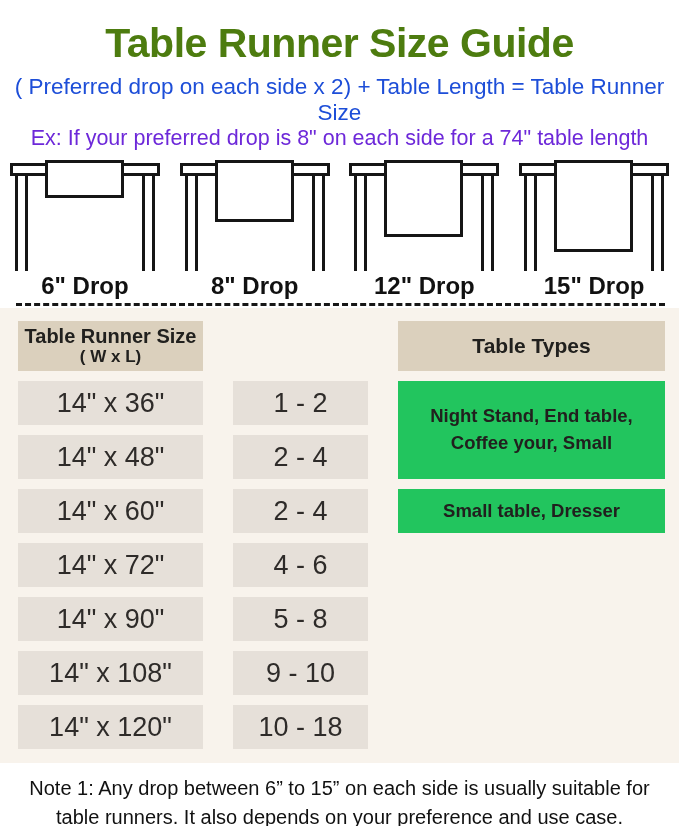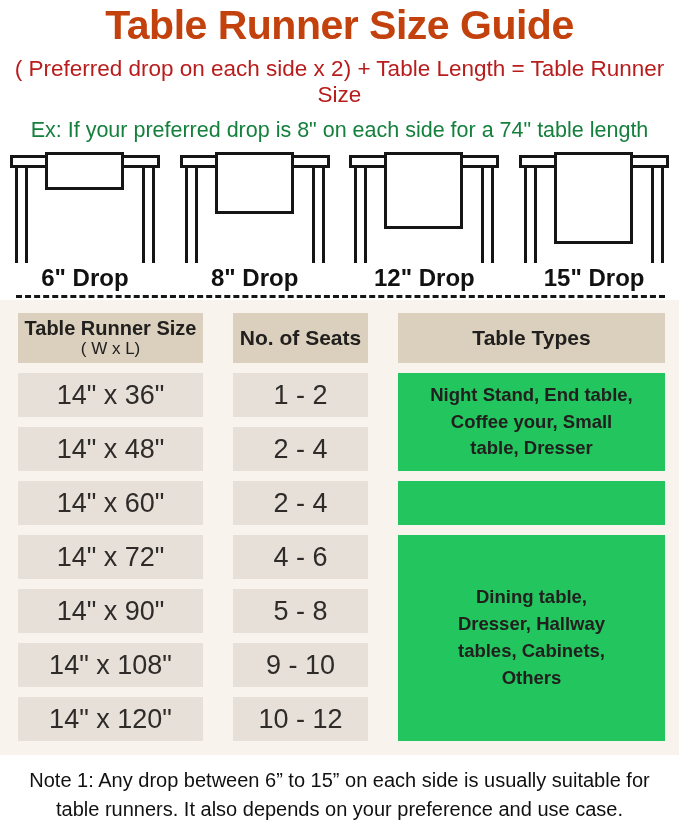--- a/index.html
+++ b/index.html
@@ -3,25 +3,25 @@
 <meta charset="utf-8">
 <style>
   * { margin:0; padding:0; box-sizing:border-box; }
   html,body { background:#fff; }
   .page {
     position:relative; width:679px; height:826px; background:#ffffff;
     font-family:"Liberation Sans","DejaVu Sans",sans-serif; color:#1d1b1a;
     overflow:hidden;
   }
   .page-title {
-    padding-top:2px; text-align:center; font-size:41px; font-weight:700;
-    letter-spacing:-0.5px; color:#c2410c;
+    padding-top:20px; text-align:center; font-size:41px; font-weight:700;
+    letter-spacing:-0.5px; color:#4d7c0f;
   }
-  .formula-line { margin-top:7px; text-align:center; font-size:22.5px; color:#b91c1c; }
-  .example-line { margin-top:10px; text-align:center; font-size:21.5px; color:#15803d; }
+  .formula-line { margin-top:7px; text-align:center; font-size:22.5px; color:#1d4ed8; }
+  .example-line { margin-top:0; text-align:center; font-size:21.5px; color:#6d28d9; }
 
   
   .illus-row { display:flex; margin-top:8px; height:112px; }
   .illus-col { flex:1; display:flex; justify-content:center; }
   .illus { position:relative; width:150px; height:112px; }
   .tabletop {
     position:absolute; top:4px; left:0; width:150px; height:13px;
     background:#fff; border:3px solid #151515; z-index:2;
   }
   .leg {
@@ -50,21 +50,21 @@
     grid-template-columns:185px 135px 267px;
     grid-template-rows:50px repeat(7,44px);
     column-gap:30px; row-gap:10px;
   }
   .cell {
     display:flex; flex-direction:column; align-items:center; justify-content:center;
     text-align:center;
   }
   .hdr { background:#dbd0bd; color:#21201e; }
   .hdr .h-big { font-size:20px; font-weight:700; line-height:1.15; }
-  .hdr .h-small { font-size:17px; font-weight:400; line-height:1.1; }
+  .hdr .h-small { font-size:17px; font-weight:700; line-height:1.1; }
   .hdr .h-one { font-size:21px; font-weight:700; }
   .data-cell { background:#e6e0d9; font-size:27px; color:#2e2b29; }
   .type-cell { background:#22c55e; font-size:18.5px; font-weight:700; color:#21201e; line-height:1.45; }
   .gc1{grid-column:1} .gc2{grid-column:2} .gc3{grid-column:3}
   .gr1{grid-row:1} .gr2{grid-row:2} .gr3{grid-row:3} .gr4{grid-row:4}
   .gr5{grid-row:5} .gr6{grid-row:6} .gr7{grid-row:7} .gr8{grid-row:8}
   .rspan2{grid-row:2 / span 2} .rspan4{grid-row:5 / span 4}
 
   
   .notes { margin-top:11px; padding:0 8px; text-align:center; font-size:20px; line-height:1.45; color:#111; }
@@ -123,54 +123,45 @@
 
   <div class="dashed-divider"></div>
 
   <div class="table-section">
     <div class="size-grid">
 
       <div class="cell hdr gc1 gr1">
         <div class="h-big">Table Runner Size</div>
         <div class="h-small">( W x L)</div>
       </div>
-      <div class="cell hdr gc2 gr1">
-        <div class="h-one">No. of Seats</div>
-      </div>
       <div class="cell hdr gc3 gr1">
         <div class="h-one">Table Types</div>
       </div>
 
       <div class="cell data-cell gc1 gr2">14" x 36"</div>
       <div class="cell data-cell gc2 gr2">1 - 2</div>
       <div class="cell data-cell gc1 gr3">14" x 48"</div>
       <div class="cell data-cell gc2 gr3">2 - 4</div>
       <div class="cell data-cell gc1 gr4">14" x 60"</div>
       <div class="cell data-cell gc2 gr4">2 - 4</div>
       <div class="cell data-cell gc1 gr5">14" x 72"</div>
       <div class="cell data-cell gc2 gr5">4 - 6</div>
       <div class="cell data-cell gc1 gr6">14" x 90"</div>
       <div class="cell data-cell gc2 gr6">5 - 8</div>
       <div class="cell data-cell gc1 gr7">14" x 108"</div>
       <div class="cell data-cell gc2 gr7">9 - 10</div>
       <div class="cell data-cell gc1 gr8">14" x 120"</div>
-      <div class="cell data-cell gc2 gr8">10 - 12</div>
+      <div class="cell data-cell gc2 gr8">10 - 18</div>
 
       <div class="cell type-cell gc3 rspan2">
         <div>Night Stand, End table,</div>
         <div>Coffee your, Small</div>
-        <div>table, Dresser</div>
       </div>
       <div class="cell type-cell gc3 gr4">
-      </div>
-      <div class="cell type-cell gc3 rspan4">
-        <div>Dining table,</div>
-        <div>Dresser, Hallway</div>
-        <div>tables, Cabinets,</div>
-        <div>Others</div>
+        <div>Small table, Dresser</div>
       </div>
 
     </div>
   </div>
 
   <div class="notes">
     <p><b>Note 1</b><span>: Any drop between 6” to 15” on each side is usually suitable for table runners. It also depends on your preference and use case.</span></p>
 
   </div>
 

